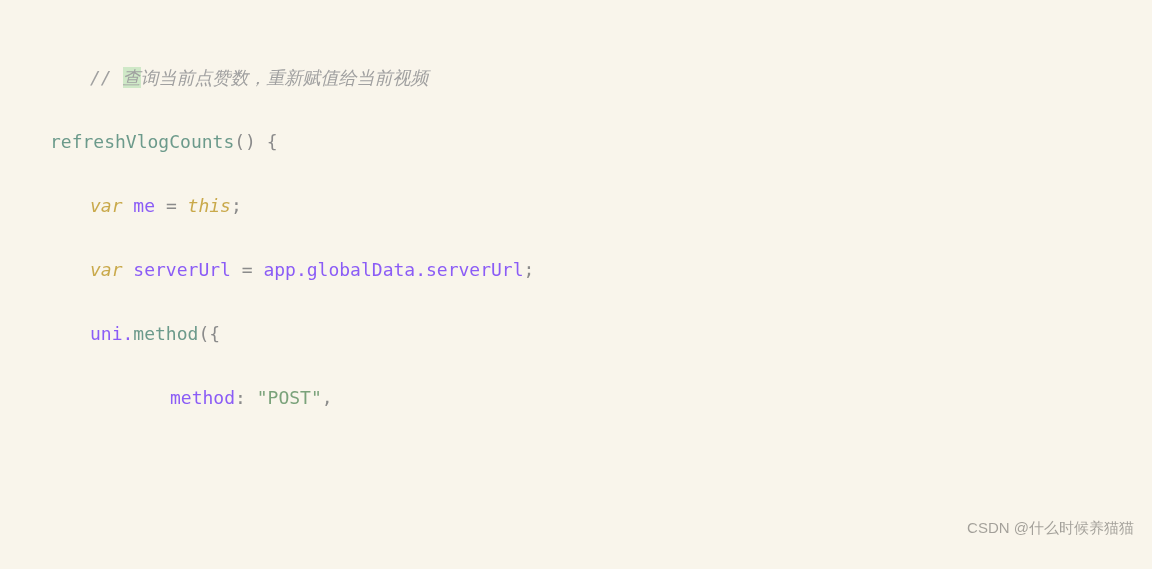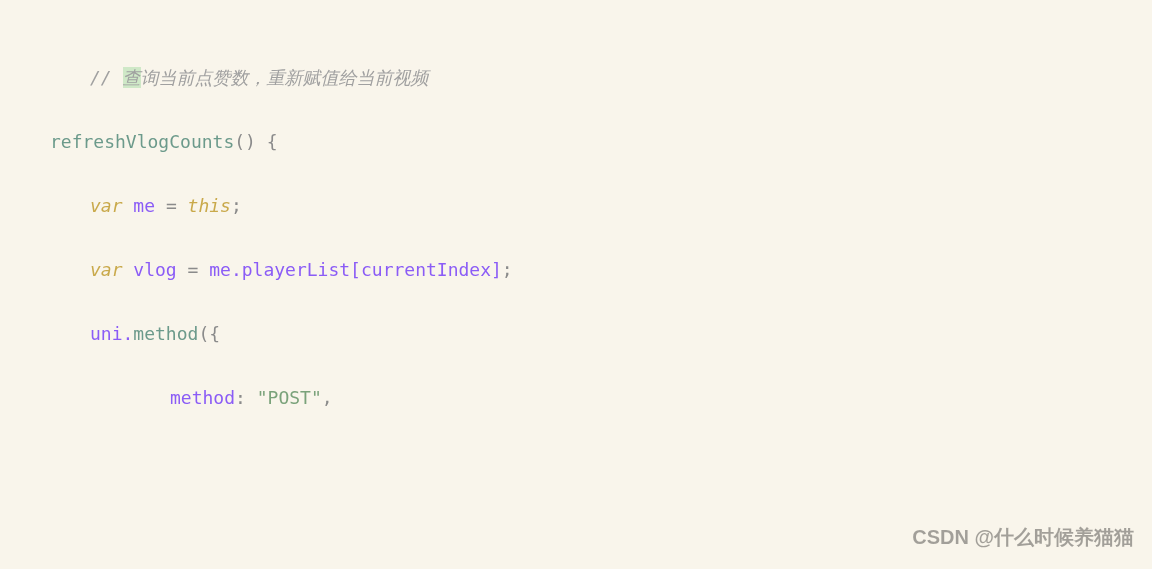--- a/index.html
+++ b/index.html
@@ -27,35 +27,34 @@
   .call { color: #6c9a8b; }                          
   .id  { color: #8b5cf6; }                            
   .op  { color: #8b8b8b; }                            
   .str { color: #7aa27a; }                            
   .cmt { color: #a0a0a0; font-style: italic; }
   .hl  { background: #cfe8c7; }
 
   .watermark {
     position: absolute;
     right: 18px;
-    bottom: 18px;
+    bottom: 31px;
     color: rgba(0,0,0,0.35);
     font-family: sans-serif;
-    font-size: 20px;
-    font-weight: bold;
+    font-size: 15px;
   }
 </style>
 </head>
 <body>
 
 <div class="code-area">
 <span class="line i1"><span class="cmt">// </span><span class="cmt hl">查</span><span class="cmt">询当前点赞数，重新赋值给当前视频</span></span>
 <span class="line"><span class="call">refreshVlogCounts</span><span class="op">() {</span></span>
 <span class="line i1"><span class="kw">var</span><span class="op"> </span><span class="id">me</span><span class="op"> = </span><span class="kw">this</span><span class="op">;</span></span>
-<span class="line i1"><span class="kw">var</span><span class="op"> </span><span class="id">vlog</span><span class="op"> = </span><span class="id">me.playerList[currentIndex]</span><span class="op">;</span></span>
+<span class="line i1"><span class="kw">var</span><span class="op"> </span><span class="id">serverUrl</span><span class="op"> = </span><span class="id">app.globalData.serverUrl</span><span class="op">;</span></span>
 <span class="line i1"><span class="id">uni.</span><span class="call">method</span><span class="op">({</span></span>
 <span class="line i3"><span class="id">method</span><span class="op">: </span><span class="str">"POST"</span><span class="op">,</span></span>
 
 
 
 
 
 
 
 

